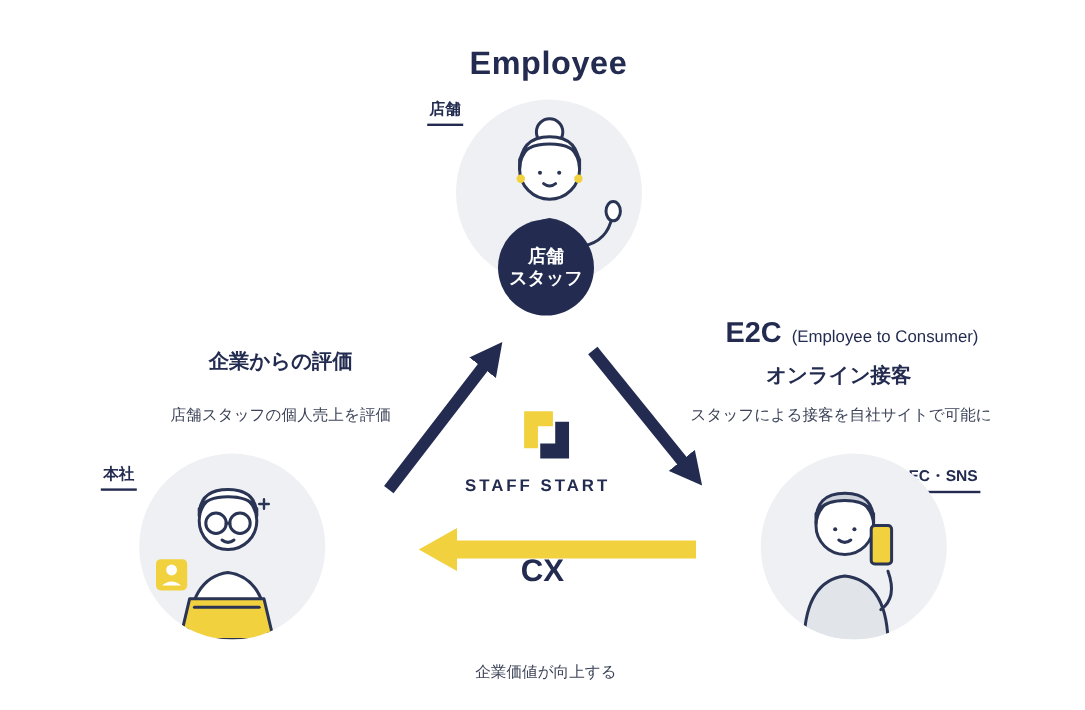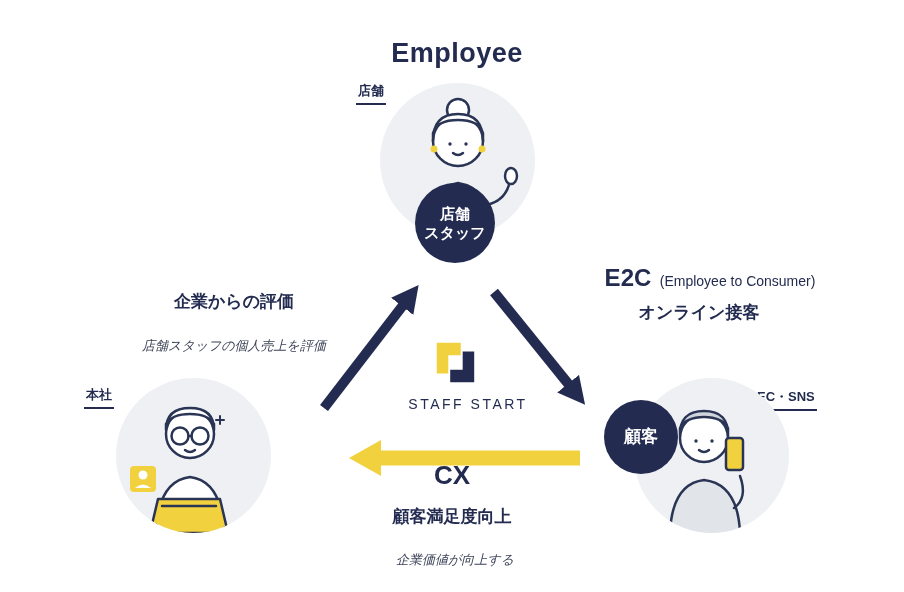--- a/index.html
+++ b/index.html
@@ -53,26 +53,26 @@
     display:flex;flex-direction:column;align-items:center;justify-content:center;
     font-weight:bold;line-height:1.3;
     text-align:center;
   }
   .badge-staff{left:415px;top:183px;width:80px;height:80px;font-size:15px;}
   .badge-company{left:230px;top:400px;width:74px;height:74px;font-size:17px;}
   .badge-customer{left:604px;top:400px;width:74px;height:74px;font-size:17px;}
   .rel-head .abbr{font-size:24px;font-weight:bold;color:var(--navy);}
   .rel-head .paren{font-size:14px;font-weight:normal;color:var(--navy);margin-left:4px;}
   .rel-headline{font-size:17px;font-weight:bold;color:var(--navy);}
-  .rel-desc{font-size:13px;color:var(--desc);font-style:italic;}
+  .rel-desc{font-size:13px;color:var(--desc);}
   .cx-abbr{font-size:26px;font-weight:bold;color:var(--navy);}
   .logo-icon{position:absolute;left:431px;top:338px;width:48px;height:48px;}
   .logo-text{
-    top:396px;left:468px;
-    font-size:14px;font-weight:normal;letter-spacing:2.5px;color:var(--navy);
+    top:396px;left:448px;
+    font-size:14px;font-weight:bold;letter-spacing:2.5px;color:var(--navy);
   }
   svg{display:block;}
 </style>
 </head>
 <body>
 
 <div class="canvas">
 
   <svg class="arrows" viewBox="0 0 904 592">
     <defs>
@@ -117,20 +117,21 @@
   </div>
 
   <div class="centered rel-headline" style="left:234px;top:290px;">企業からの評価</div>
   <div class="centered rel-desc" style="left:234px;top:337px;">店舗スタッフの個人売上を評価</div>
 
   <div class="centered rel-head" style="left:678px;top:264px;margin-left:32px;">
     <span class="abbr">E2C</span>
     <span class="paren">(Employee to Consumer)</span>
   </div>
   <div class="centered rel-headline" style="left:699px;top:301px;">オンライン接客</div>
+  <div class="centered rel-desc" style="left:701px;top:337px;">スタッフによる接客を自社サイトで可能に</div>
 
   <div class="logo-icon">
     <svg viewBox="0 0 50 50" width="48" height="48">
       <path d="M6 5 h25 v13 h-13 v19 h-12 Z" fill="#f2d13f"></path>
       <path d="M45 46 h-25 v-13 h13 v-19 h12 Z" fill="#232c50"></path>
     </svg>
   </div>
   <div class="centered logo-text">STAFF START</div>
 
   <div class="tag" style="left:84px;top:386px;">本社</div>
@@ -166,21 +167,17 @@
         <circle cx="62" cy="63" r="1.7" fill="#2a3454" stroke="none"></circle>
         <circle cx="78" cy="63" r="1.7" fill="#2a3454" stroke="none"></circle>
         <path d="M65 72 q5 4 10 0"></path>
         <path d="M36 155 Q38 106 70 102 Q104 106 106 155" fill="#e1e5ea"></path>
         <path d="M100 130 q14 -10 6 -32"></path>
         <rect x="92" y="60" width="17" height="32" rx="3" fill="#f2d13f"></rect>
       </g>
     </svg>
   </div>
 
-  <div class="badge badge-customer">
-    <span>顧客</span>
-  </div>
 
   <div class="centered cx-abbr" style="left:452px;top:460px;">CX</div>
-  <div class="centered rel-headline" style="left:452px;top:505px;">顧客満足度向上</div>
   <div class="centered rel-desc" style="left:455px;top:539px;margin-top:12px;">企業価値が向上する</div>
 
 </div>
 
 </body></html>

